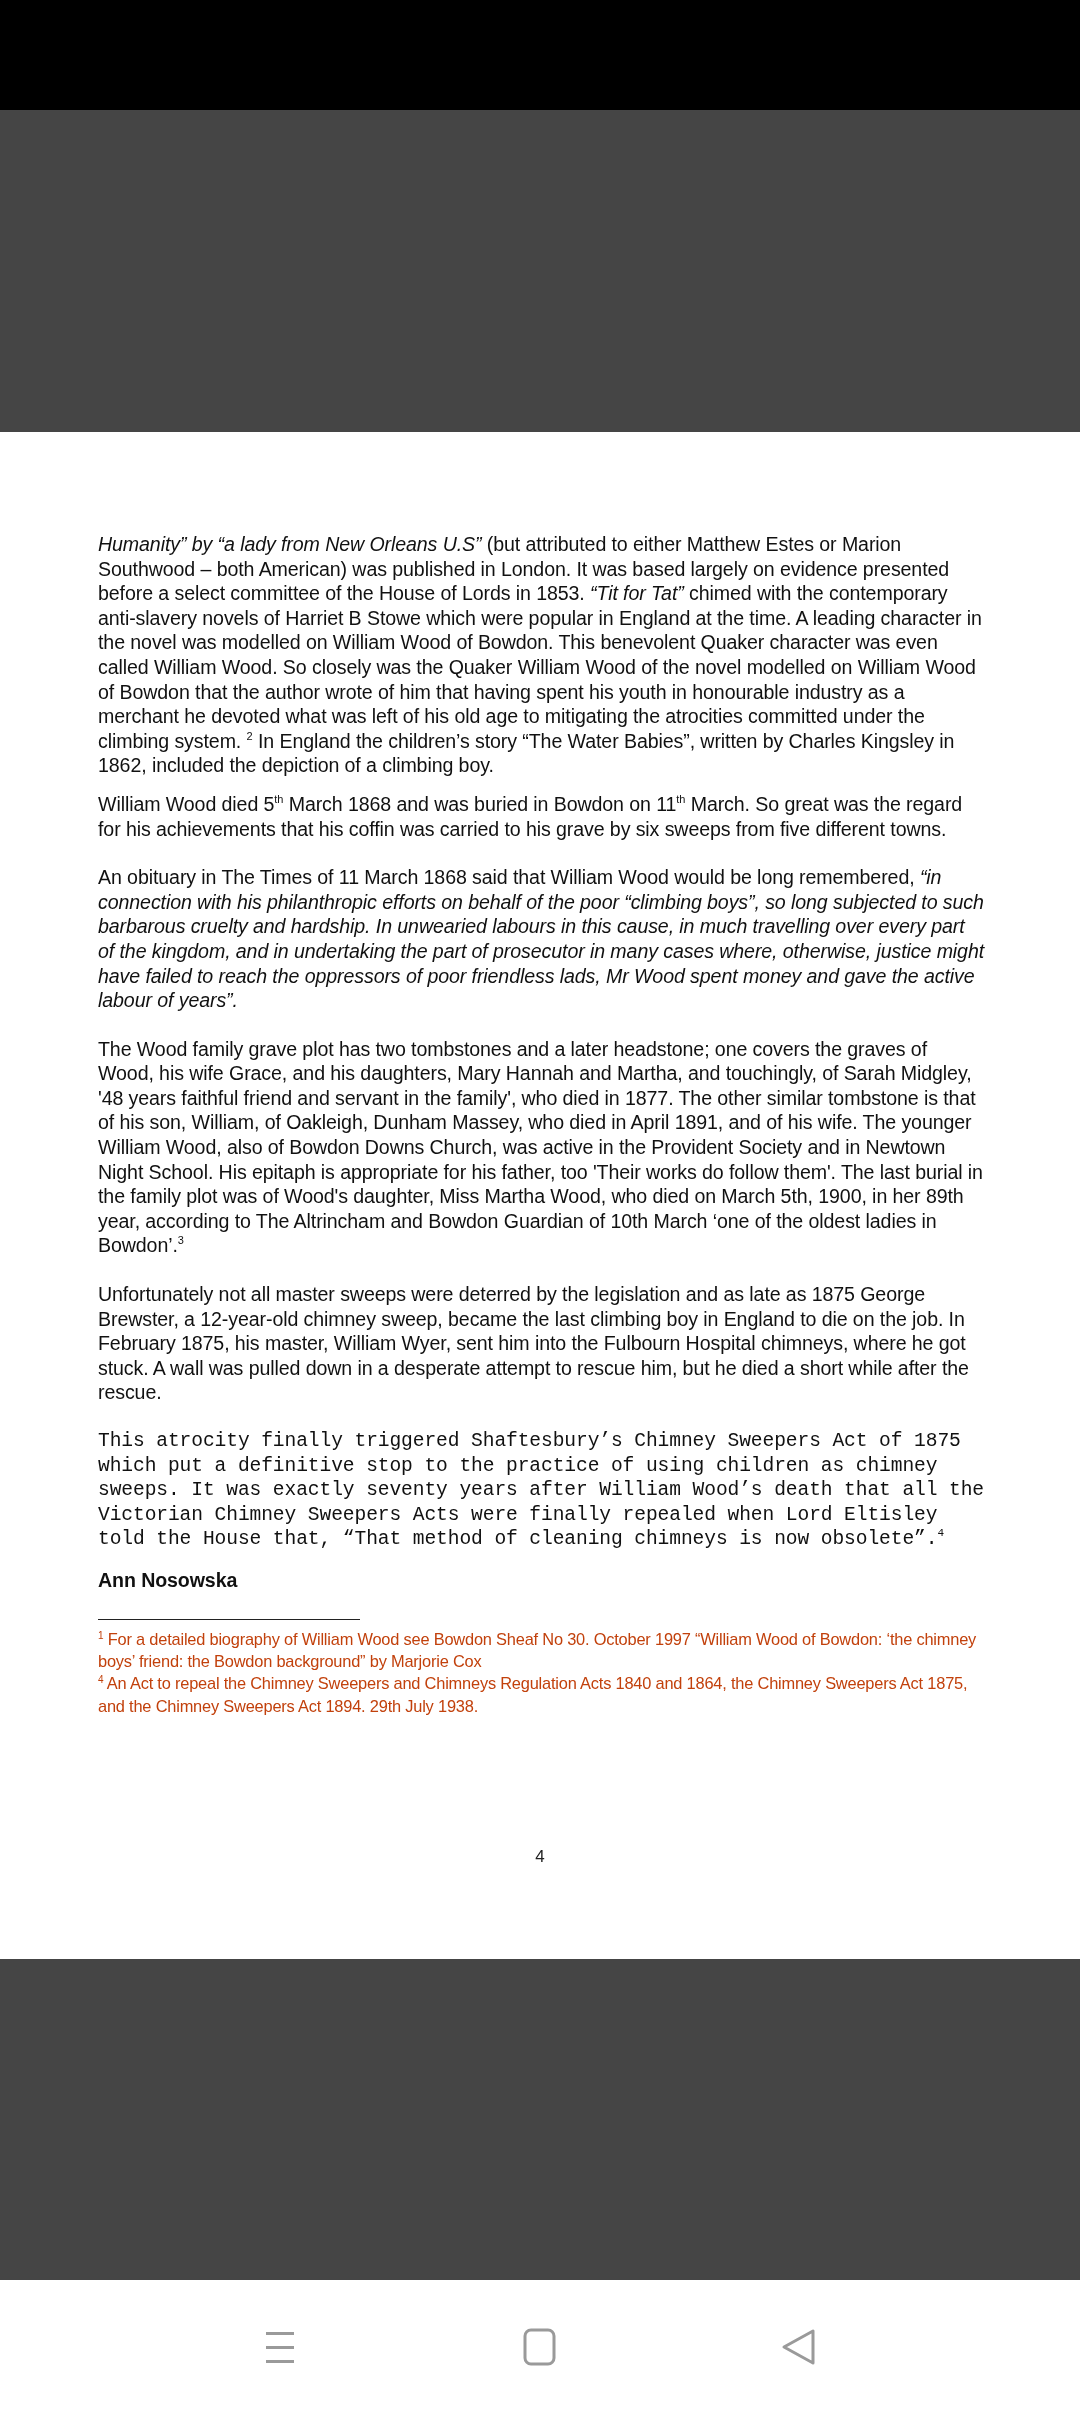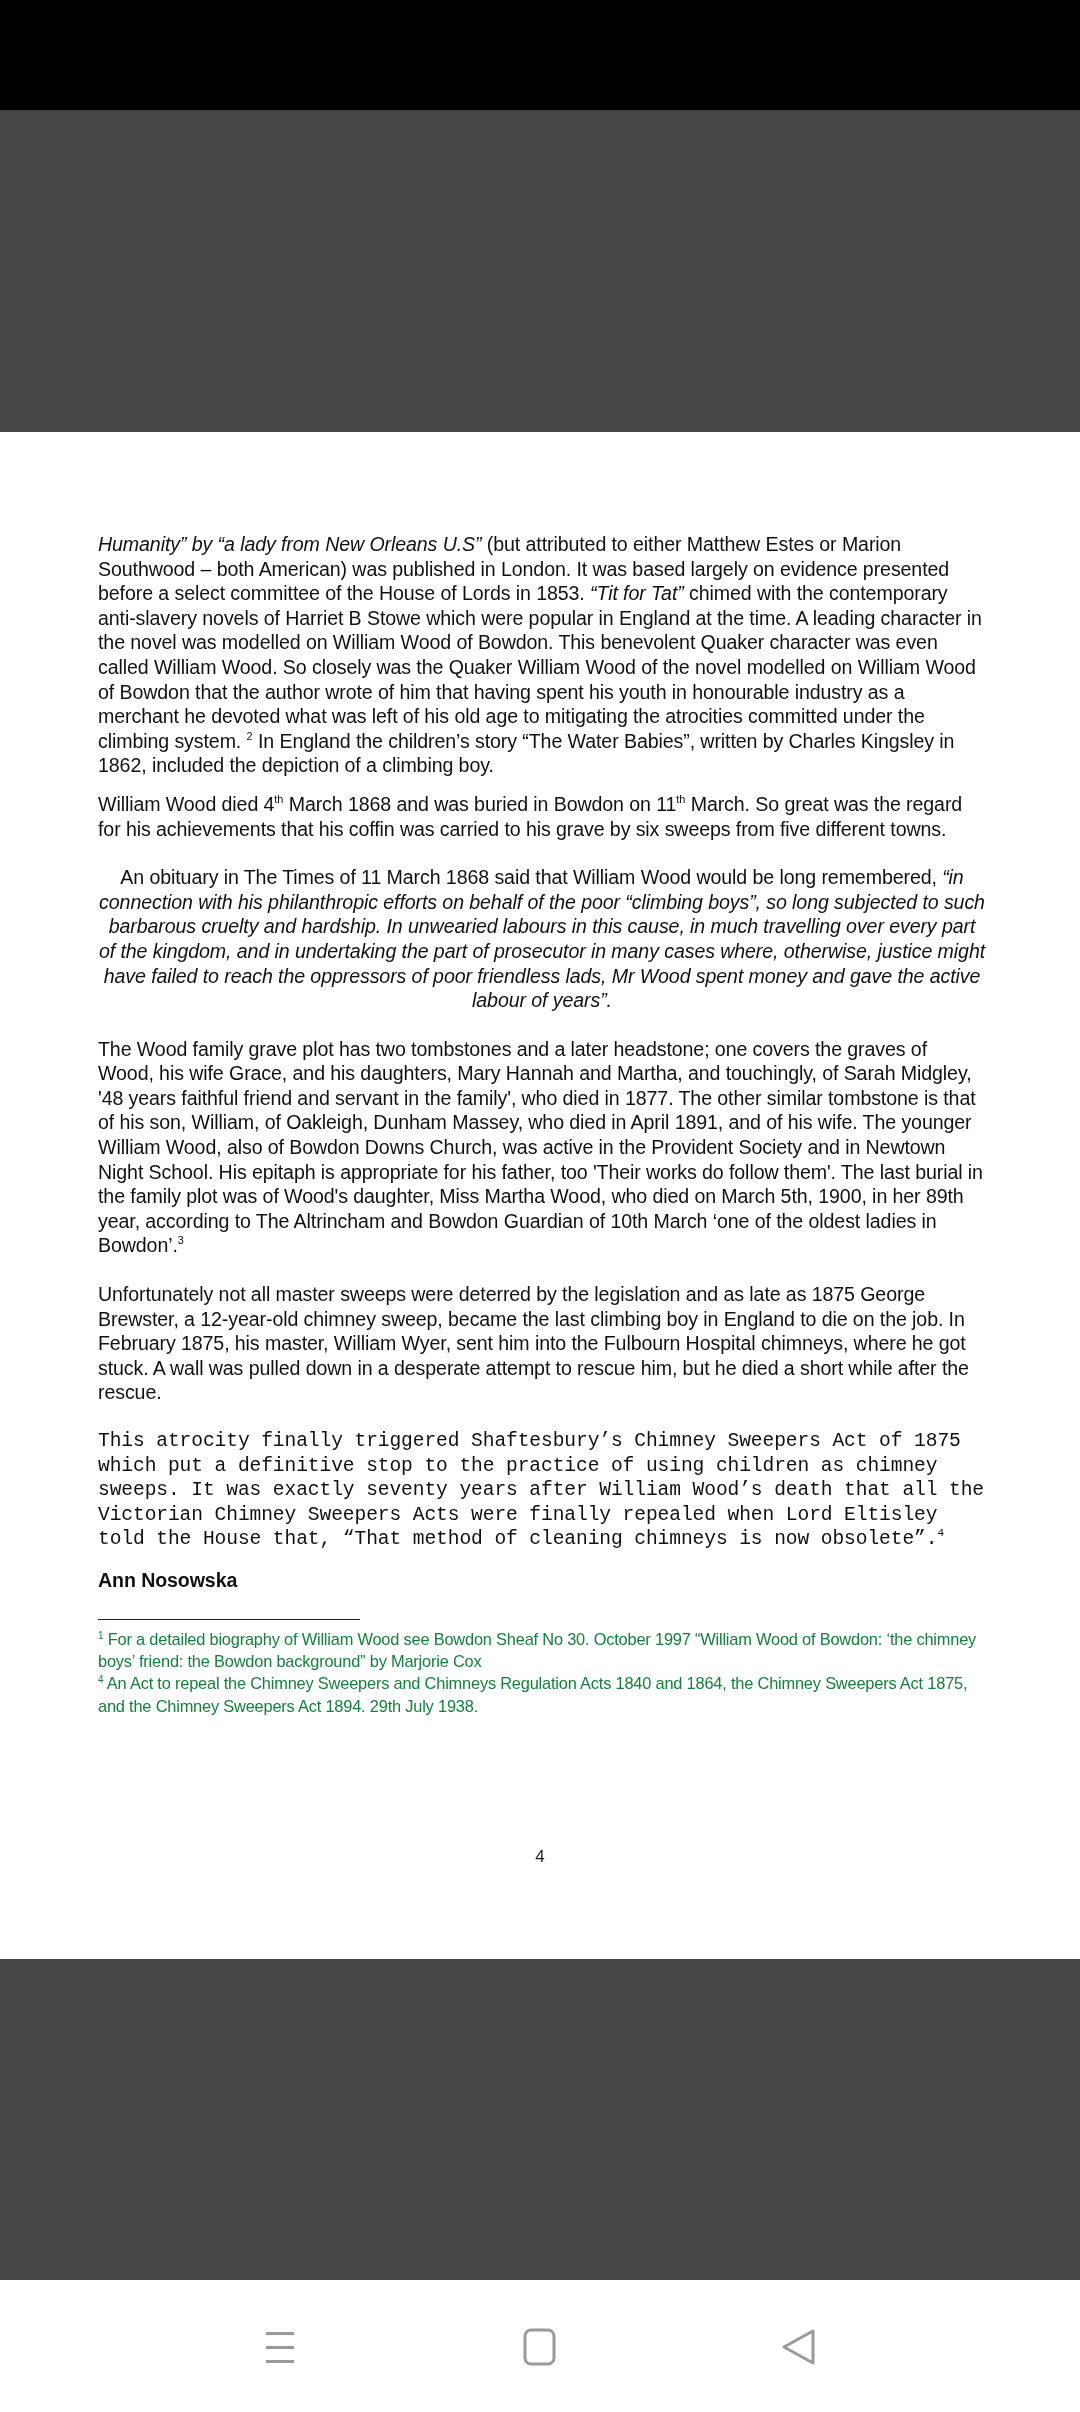--- a/index.html
+++ b/index.html
@@ -17,29 +17,29 @@
   .nav-bar { position: absolute; left: 0; top: 2280px; width: 1080px; height: 132px; background: #ffffff; }
 
   .content {
     position: absolute; left: 98px; top: 100px; width: 888px;
     font-size: 19.6px; line-height: 24.6px; color: #111;
     letter-spacing: -0.1px;
   }
   .content p { margin: 0; }
   .p1 { margin-bottom: 14px !important; }
   .p2 { margin-bottom: 24px !important; }
-  .p3 { margin-bottom: 24px !important; text-align: center; }
+  .p3 { margin-bottom: 24px !important; }
   .p4 { margin-bottom: 24px !important; }
   .p5 { margin-bottom: 24px !important; }
   .p6 { margin-bottom: 16px !important; font-family: Liberation Mono, monospace; }
   .it { font-style: italic; }
   sup { font-size: 11px; line-height: 0; vertical-align: super; }
   .author { font-weight: bold; margin-bottom: 26px !important; }
   .fn-rule { width: 262px; height: 0; border-top: 1.5px solid #222; margin-bottom: 8px; }
-  .footnotes { font-size: 16.4px; line-height: 22.4px; color: #15803d; letter-spacing: -0.2px; }
+  .footnotes { font-size: 16.4px; line-height: 22.4px; color: #c2410c; letter-spacing: -0.2px; }
   .footnotes sup { font-size: 10px; }
   .page-number {
     position: absolute; left: 0; width: 1080px; top: 1415px; text-align: center;
     font-size: 17px; color: #222;
   }
 
   .nav-btn { position: absolute; top: 42px; width: 50px; height: 50px; display: flex; align-items: center; justify-content: center; cursor: pointer; }
   .nav-menu { left: 257px; }
   .nav-home { left: 515px; }
   .nav-back { left: 774px; }
@@ -47,21 +47,21 @@
 </head>
 <body>
 
 <div class="status-bar"></div>
 <div class="viewer-bg-top"></div>
 
 <div class="page">
   <div class="content">
     <p class="p1"><span class="it">Humanity” by “a lady from New Orleans U.S”</span><span> (but attributed to either Matthew Estes or Marion Southwood – both American) was published in London. It was based largely on evidence presented before a select committee of the House of Lords in 1853. </span><span class="it">“Tit for Tat”</span><span> chimed with the contemporary anti-slavery novels of Harriet B Stowe which were popular in England at the time.  A leading character in the novel was modelled on William Wood of Bowdon. This benevolent Quaker character was even called William Wood.  So closely was the Quaker William Wood of the novel modelled on William Wood of Bowdon that the author wrote of him that having spent his youth in honourable industry as a merchant he devoted what was left of his old age to mitigating the atrocities committed under the climbing system. </span><sup>2</sup><span> In England the children’s story “The Water Babies”, written by Charles Kingsley in 1862, included the depiction of a climbing boy.</span></p>
 
-    <p class="p2"><span>William Wood died 4</span><sup>th</sup><span> March 1868 and was buried in Bowdon on 11</span><sup>th</sup><span> March. So great was the regard for his achievements that his coffin was carried to his grave by six sweeps from five different towns.</span></p>
+    <p class="p2"><span>William Wood died 5</span><sup>th</sup><span> March 1868 and was buried in Bowdon on 11</span><sup>th</sup><span> March. So great was the regard for his achievements that his coffin was carried to his grave by six sweeps from five different towns.</span></p>
 
     <p class="p3"><span>An obituary in The Times of 11 March 1868 said that William Wood would be long remembered, </span><span class="it">“in connection with his philanthropic efforts on behalf of the poor “climbing boys”, so long subjected to such barbarous cruelty and hardship. In unwearied labours in this cause, in much travelling over every part of the kingdom, and in undertaking the part of prosecutor in many cases where, otherwise, justice might have failed to reach the oppressors of poor friendless lads, Mr Wood spent money and gave the active labour of years”.</span></p>
 
     <p class="p4"><span>The Wood family grave plot has two tombstones and a later headstone; one covers the graves of Wood, his wife Grace, and his daughters, Mary Hannah and Martha, and touchingly, of Sarah Midgley, '48 years faithful friend and servant in the family', who died in 1877. The other similar tombstone is that of his son, William, of Oakleigh, Dunham Massey, who died in April 1891, and of his wife. The younger William Wood, also of Bowdon Downs Church, was active in the Provident Society and in Newtown Night School. His epitaph is appropriate for his father, too 'Their works do follow them'. The last burial in the family plot was of Wood's daughter, Miss Martha Wood, who died on March 5th, 1900, in her 89th year, according to The Altrincham and Bowdon Guardian of 10th March ‘one of the oldest ladies in Bowdon’.</span><sup>3</sup></p>
 
     <p class="p5"><span>Unfortunately not all master sweeps were deterred by the legislation and as late as 1875 George Brewster, a 12-year-old chimney sweep, became the last climbing boy in England to die on the job. In February 1875, his master, William Wyer, sent him into the Fulbourn Hospital chimneys, where he got stuck. A wall was pulled down in a desperate attempt to rescue him, but he died a short while after the rescue.</span></p>
 
     <p class="p6"><span>This atrocity finally triggered Shaftesbury’s Chimney Sweepers Act of 1875 which put a definitive stop to the practice of using children as chimney sweeps. It was exactly seventy years after William Wood’s death that all the Victorian Chimney Sweepers Acts were finally repealed when Lord Eltisley told the House that, “That method of cleaning chimneys is now obsolete”.</span><sup>4</sup></p>
 
     <p class="author">Ann Nosowska</p>

